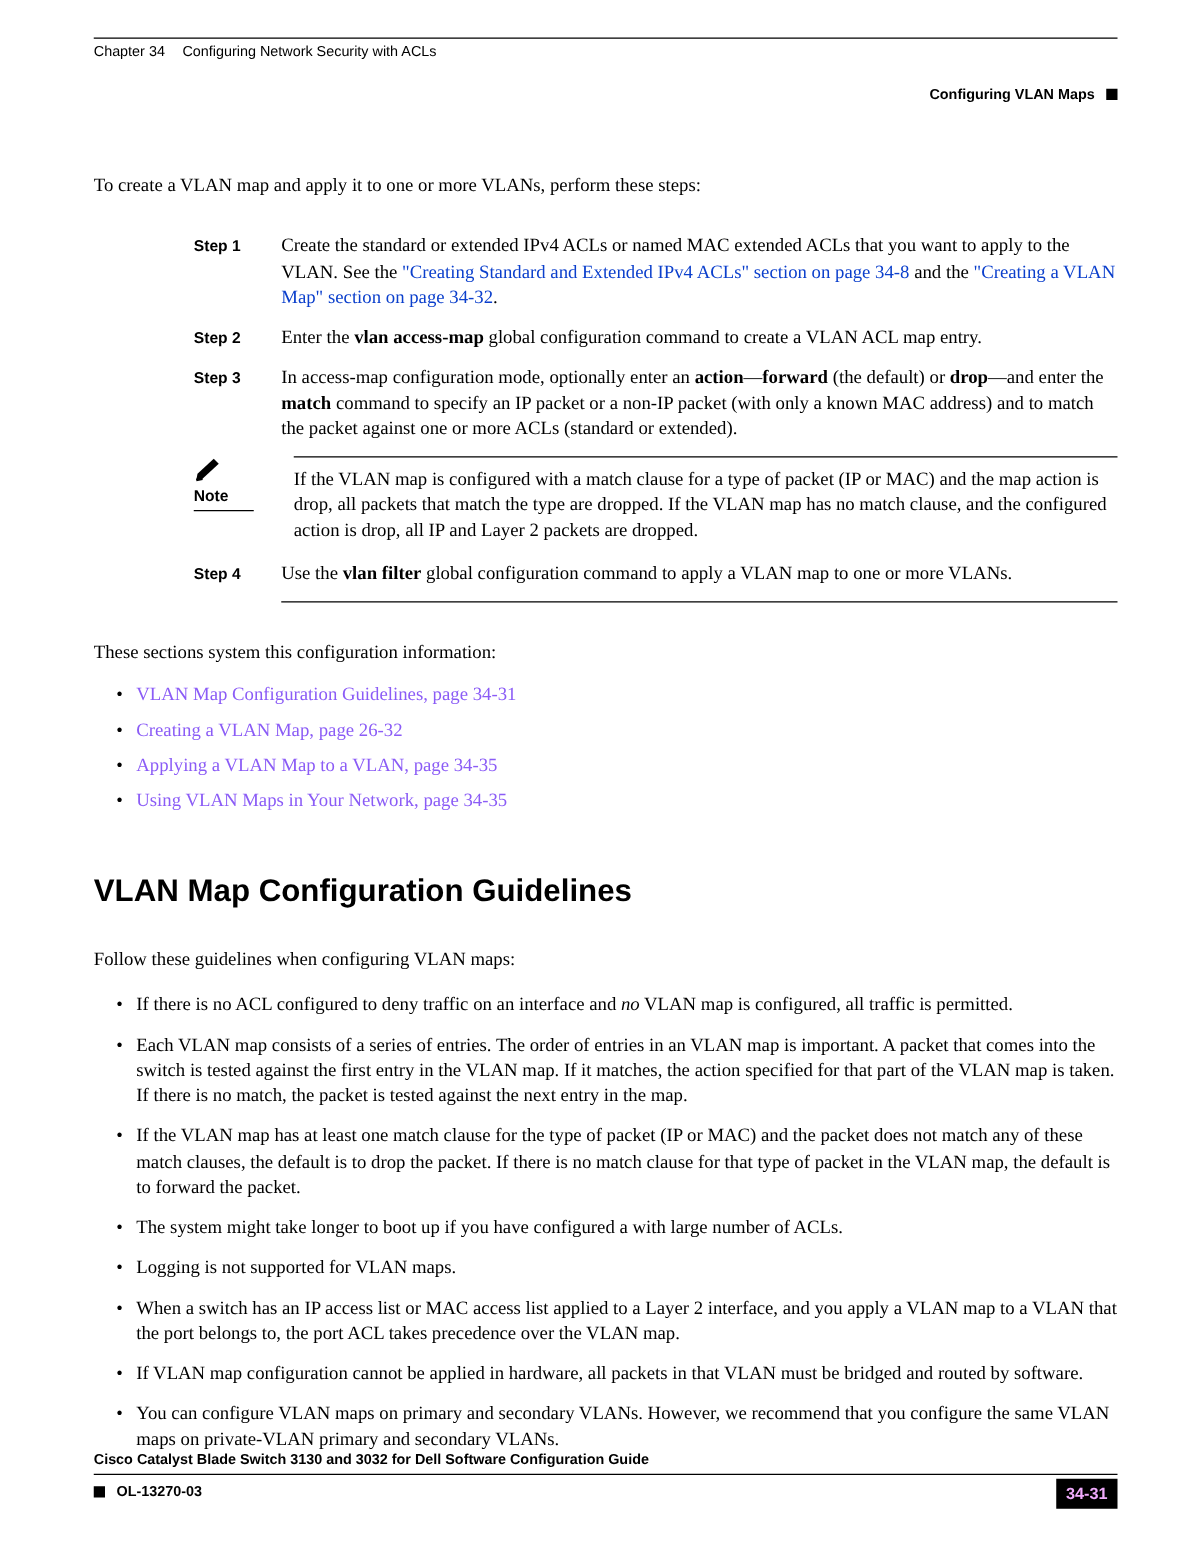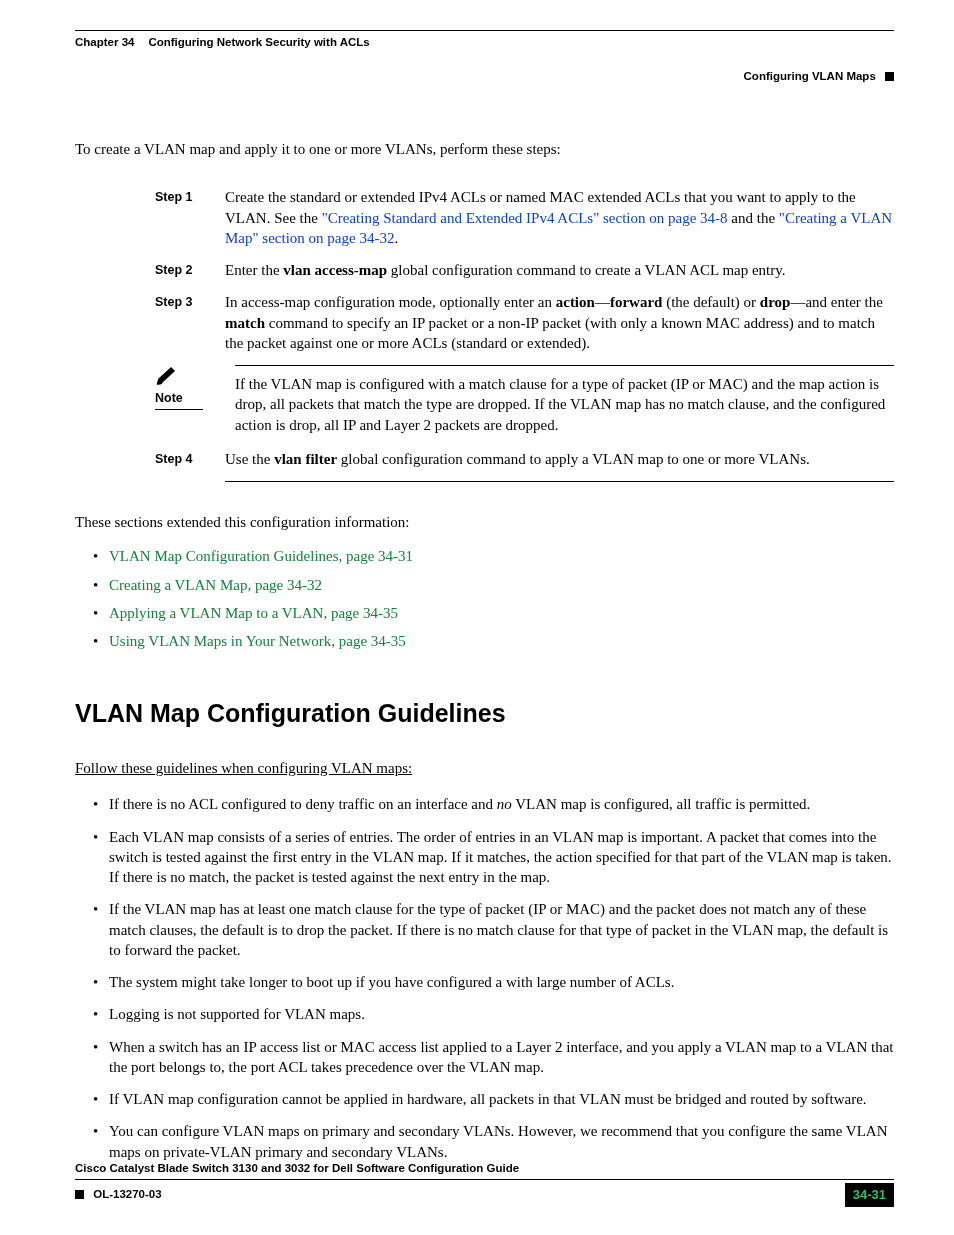--- a/index.html
+++ b/index.html
@@ -19,21 +19,21 @@
     padding: 30px 60px 40px 75px;
   }
   .header-line {
     border-top: 1.5px solid #000;
     margin-bottom: 4px;
   }
   .header-row {
     display: flex;
     font-family: Arial, Helvetica, sans-serif;
     font-size: 11.5px;
-    font-weight: bold;
+    font-weight: normal;
   }
   .header-end {
     text-align: right;
     margin-top: 18px;
     font-family: Arial, Helvetica, sans-serif;
     font-size: 11.5px;
     font-weight: bold;
   }
   .end-square {
     display: inline-block;
@@ -116,38 +116,37 @@
   ul.links {
     list-style: none;
     padding: 0;
     margin: 0 0 0 18px;
   }
   ul.links li {
     position: relative;
     padding-left: 16px;
     padding-top: 4px;
     padding-bottom: 4px;
-    color: #15803d;
+    color: #8b5cf6;
   }
   ul.links li::before {
     content: "•";
     position: absolute;
     left: 0;
     color: #000;
   }
   h2.section {
     font-family: Arial, Helvetica, sans-serif;
     font-size: 25px;
     font-weight: bold;
     margin-top: 42px;
     margin-bottom: 27px;
   }
   .guide-intro {
     margin-bottom: 10px;
-    text-decoration: underline;
   }
   ul.bullets {
     list-style: none;
     padding: 0;
     margin: 0 0 0 18px;
   }
   ul.bullets li {
     position: relative;
     padding-left: 16px;
     padding-top: 6px;
@@ -179,21 +178,21 @@
     gap: 24px;
   }
   .footer-left {
     font-family: Arial, Helvetica, sans-serif;
     font-size: 11.5px;
     font-weight: bold;
   }
   .page-num {
     display: inline-block;
     background: #000;
-    color: #22c55e;
+    color: #f0abfc;
     font-family: Arial, Helvetica, sans-serif;
     font-weight: bold;
     font-size: 13px;
     padding: 3px 8px;
   }
   .footer-square {
     display: inline-block;
     width: 9px;
     height: 9px;
     background: #000;
@@ -263,24 +262,24 @@
       <div class="step-label">Step 4</div>
       <div class="step-text">
         <span>Use the </span><span class="bold">vlan filter</span><span> global configuration command to apply a VLAN map to one or more VLANs.</span>
       </div>
     </div>
   </div>
 
   <div class="divider"></div>
 
   <div class="content">
-    <div class="sections-intro">These sections extended this configuration information:</div>
+    <div class="sections-intro">These sections system this configuration information:</div>
     <ul class="links">
       <li>VLAN Map Configuration Guidelines, page 34-31</li>
-      <li>Creating a VLAN Map, page 34-32</li>
+      <li>Creating a VLAN Map, page 26-32</li>
       <li>Applying a VLAN Map to a VLAN, page 34-35</li>
       <li>Using VLAN Maps in Your Network, page 34-35</li>
     </ul>
   </div>
 
   <h2 class="section">VLAN Map Configuration Guidelines</h2>
 
   <div class="content">
     <div class="guide-intro">Follow these guidelines when configuring VLAN maps:</div>
     <ul class="bullets">

